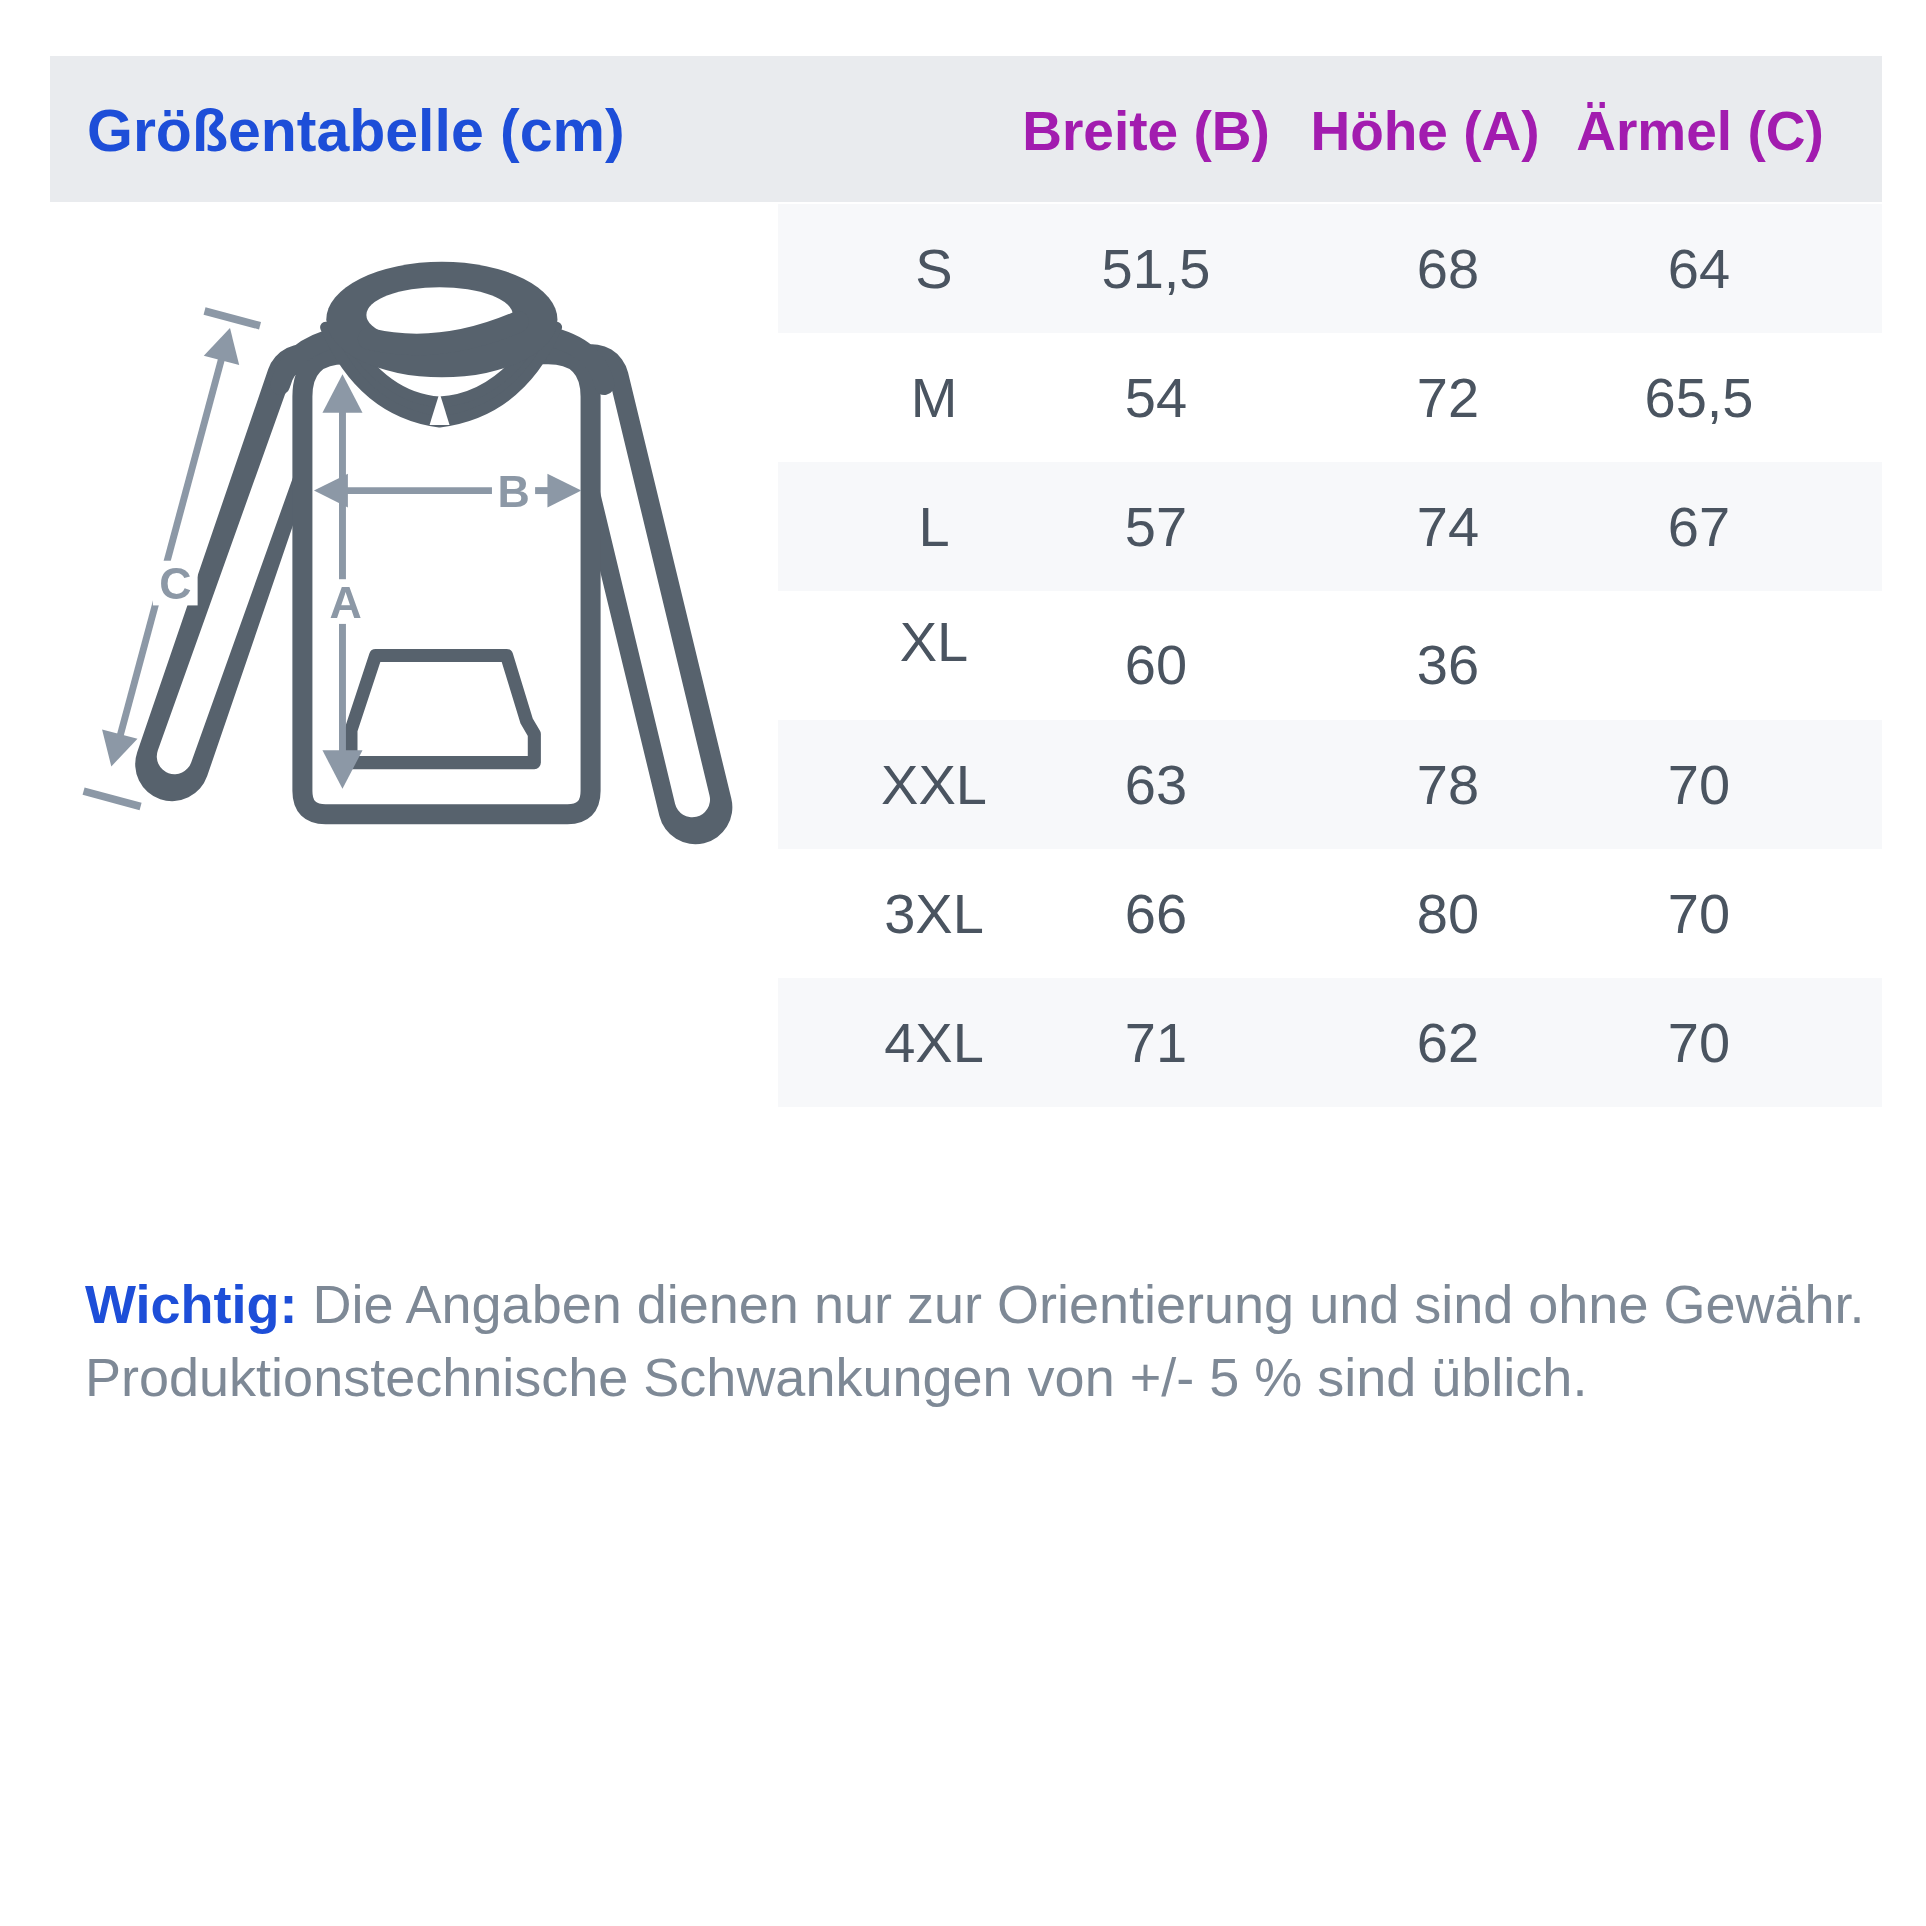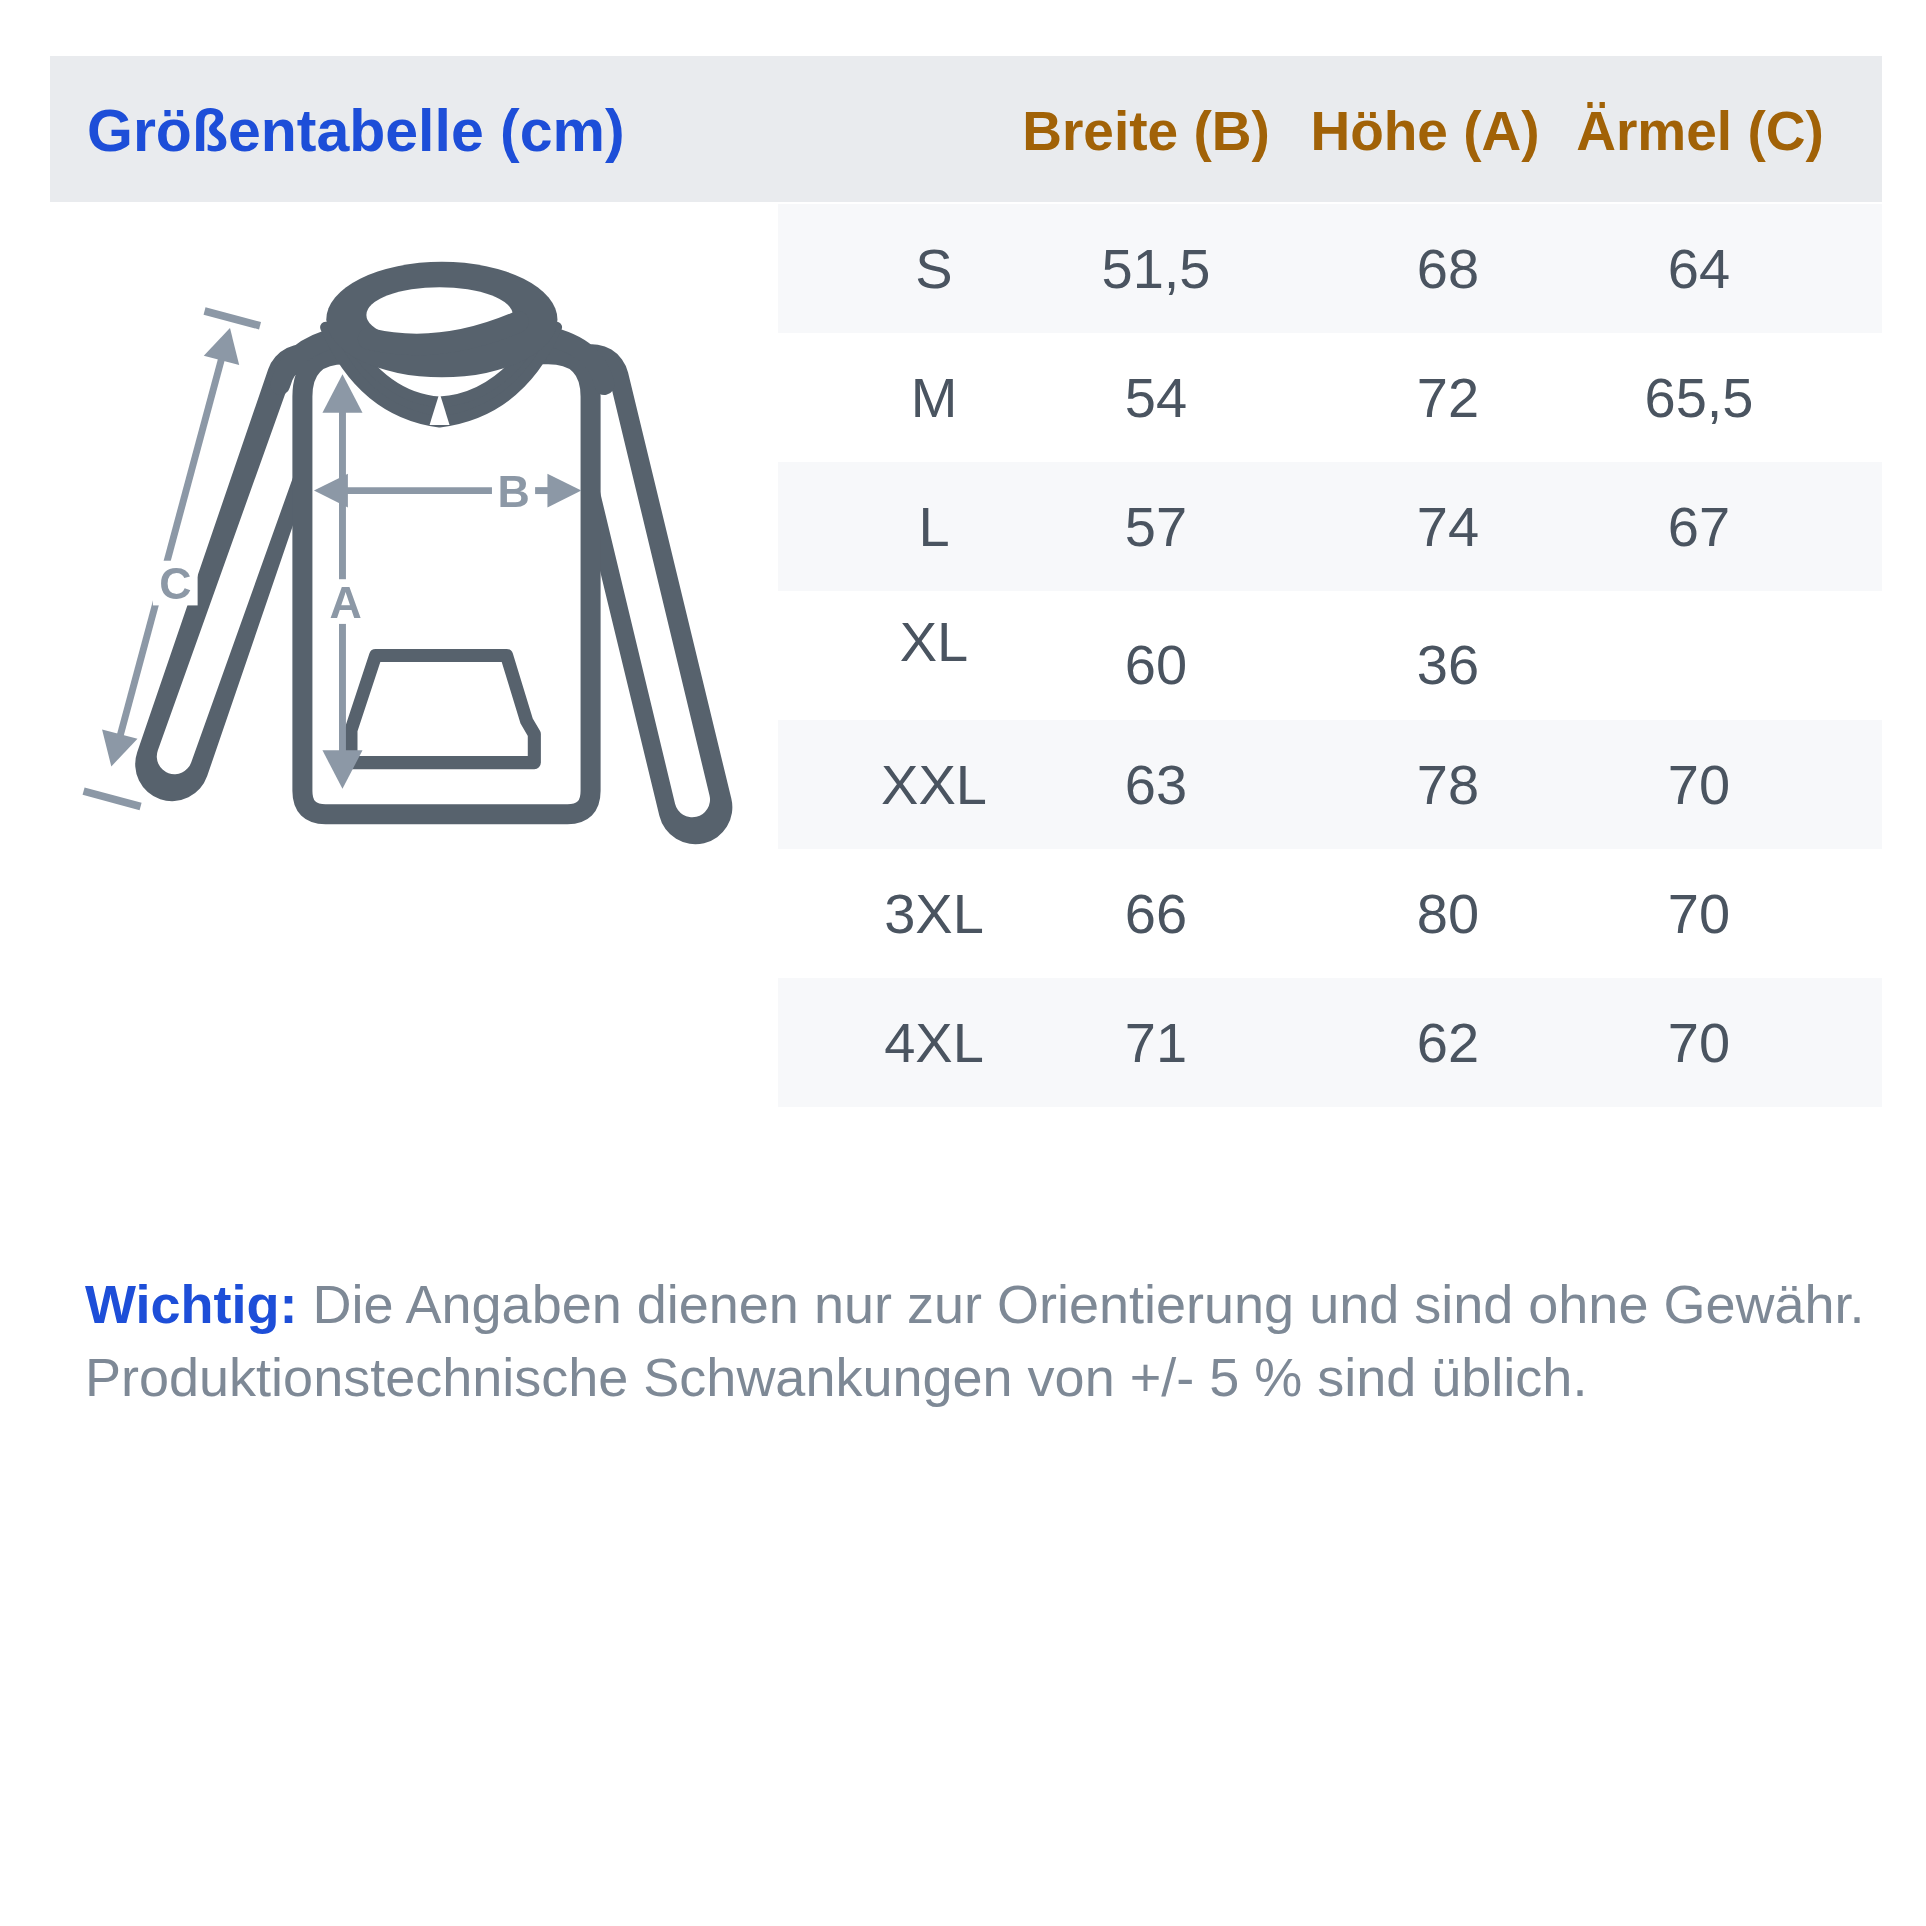--- a/index.html
+++ b/index.html
@@ -7,21 +7,21 @@
     position:relative;width:1926px;height:1926px;background:#ffffff;
     font-family:"Liberation Sans", sans-serif;overflow:hidden;
   }
   .header-bar{position:absolute;left:50px;top:56px;width:1832px;height:146px;background:#e9ebee;}
   .title{
     position:absolute;left:37px;top:0;height:146px;line-height:151px;
     font-size:59px;font-weight:700;color:#1d4ed8;white-space:nowrap;
   }
   .col-h{
     position:absolute;top:0;height:146px;line-height:151px;font-size:55px;font-weight:700;
-    color:#a16207;transform:translateX(-50%);white-space:nowrap;
+    color:#a21caf;transform:translateX(-50%);white-space:nowrap;
   }
   .col-b{left:1096px;} .col-a{left:1375px;} .col-c{left:1650px;}
 
   .rows{position:absolute;left:778px;top:204px;width:1104px;}
   .row{position:relative;height:129px;}
   .row.stripe{background:#f7f8fa;}
   .cell{
     position:absolute;transform:translateX(-50%);line-height:129px;font-size:56px;
     color:#4a5460;white-space:nowrap;
   }

